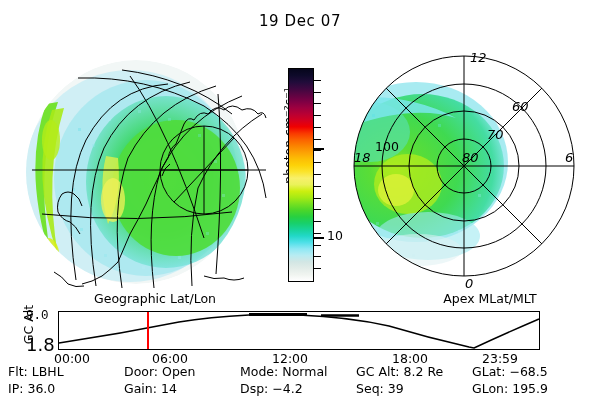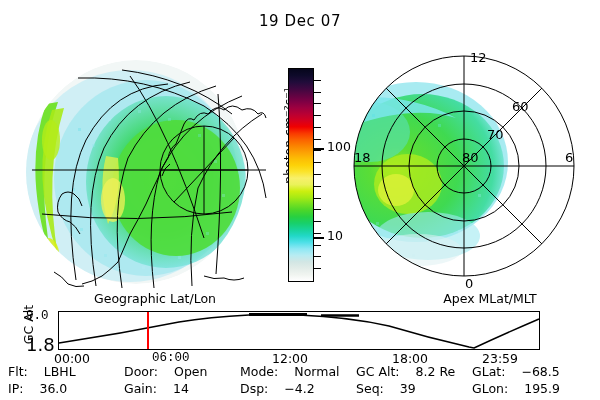--- a/index.html
+++ b/index.html
@@ -27,21 +27,21 @@
     align-items: center;
     gap: 52px;
     font-size: 15px;
     letter-spacing: 0.6px;
     white-space: nowrap;
   }
   #header span { display: inline-block; }
 
   
   #geo-panel  { left: 18px;  top: 48px; width: 252px; height: 246px; }
-  #mlt-panel  { left: 352px; top: 44px; width: 236px; height: 250px; }
+  #mlt-panel  { left: 352px; top: 44px; width: 236px; height: 250px; font-style: italic; }
 
   .panel-caption {
     font-size: 12.5px;
     text-align: center;
     white-space: nowrap;
   }
   #geo-caption { left: 60px;  top: 291px; width: 190px; }
   #mlt-caption { left: 395px; top: 291px; width: 190px; }
 
   svg { display: block; overflow: visible; }
@@ -110,21 +110,21 @@
     border-collapse: collapse;
     width: 580px;
     margin-left: 8px;
     table-layout: fixed;
   }
   #status td {
     padding: 1px 0;
     white-space: nowrap;
     font-size: 12.5px;
   }
-  .lbl { padding-right: 16px; }
+  .lbl { padding-right: 4px; }
 </style>
 </head>
 <body>
 
 <div id="header" class="abs">
   <span>19 Dec 07</span>
 </div>
 
 <div id="geo-panel" class="abs">
   <svg width="252" height="246" viewBox="0 0 252 246">
@@ -294,21 +294,21 @@
       <div class="cbar-tick abs" style="top: 112px;"></div>
       <div class="cbar-tick abs" style="top: 123.778px;"></div>
       <div class="cbar-tick abs" style="top: 135.556px;"></div>
       <div class="cbar-tick abs" style="top: 147.333px;"></div>
       <div class="cbar-tick abs" style="top: 159.111px;"></div>
       <div class="cbar-tick abs" style="top: 170.889px;"></div>
       <div class="cbar-tick abs" style="top: 182.667px;"></div>
       <div class="cbar-tick abs" style="top: 194.444px;"></div>
       <div class="cbar-tick abs" style="top: 206.222px;"></div>
       <div class="cbar-tick major abs" style="top: 85.5px;"></div>
-      <div class="cbar-label abs" style="top: 78.5px;">100</div>
+      <div class="cbar-label abs" style="top: 78.5px; margin-left: 48px;">100</div>
       <div class="cbar-tick major abs" style="top: 174.54px;"></div>
       <div class="cbar-label abs" style="top: 167.54px;">10</div>
     </div>
 </div>
 
 <div id="orbit-group" class="abs">
   <div id="gc-alt-label" class="abs">GC Alt</div>
   <div id="alt-hi" class="abs">9.0</div>
   <div id="alt-lo" class="abs">1.8</div>
 
@@ -317,21 +317,21 @@
       <path d="M 0 31 Q 60 22 120 10 Q 150 5 190 3 L 240 3 Q 290 5 330 14 Q 370 26 410 35
                L 415 36 Q 445 22 480 7" fill="none" stroke="#000000" stroke-width="1.4"></path>
       <line x1="190" y1="2.5" x2="248" y2="2.5" stroke="#000000" stroke-width="3"></line>
       <line x1="262" y1="3.5" x2="300" y2="3.5" stroke="#000000" stroke-width="2.4"></line>
       <line id="orbit-marker" x1="89" y1="0" x2="89" y2="37" stroke="#ff0000" stroke-width="2"></line>
     </svg>
   </div>
 
   <div id="orbit-time-ticks">
       <div class="time-tick-label abs" style="left: 54px;">00:00</div>
-      <div class="time-tick-label abs" style="left: 152px; font-family: Liberation Mono, monospace;">06:00</div>
+      <div class="time-tick-label abs" style="left: 152px;">06:00</div>
       <div class="time-tick-label abs" style="left: 272px;">12:00</div>
       <div class="time-tick-label abs" style="left: 392px;">18:00</div>
       <div class="time-tick-label abs" style="left: 482px;">23:59</div>
     </div>
 </div>
 
 <div id="status" class="abs">
   <table>
     <tbody id="status-body">
         <tr>

